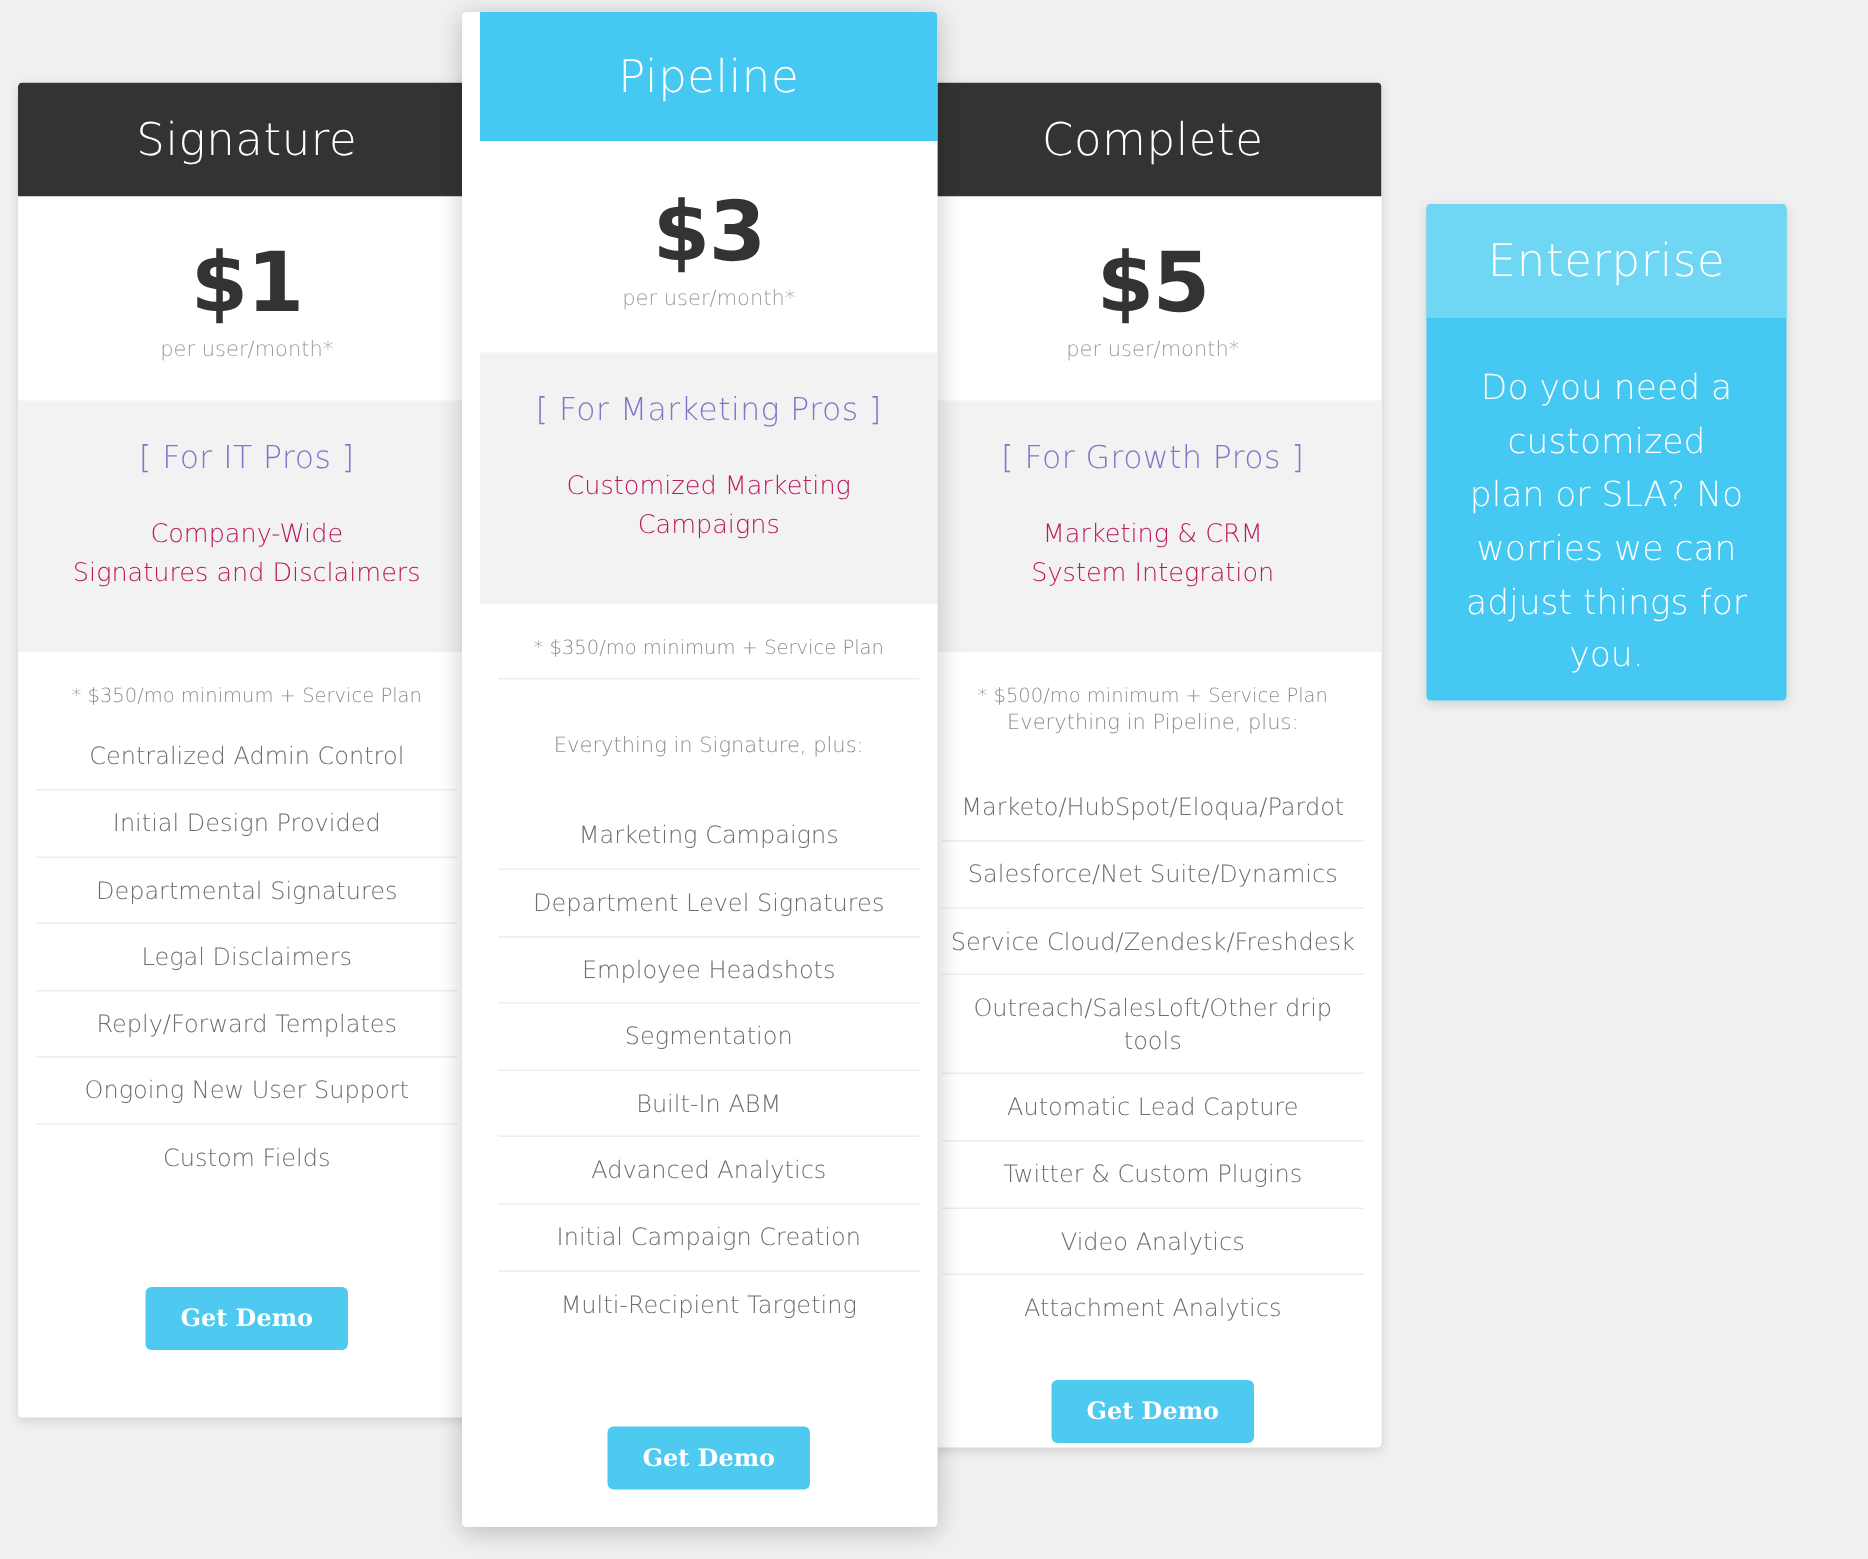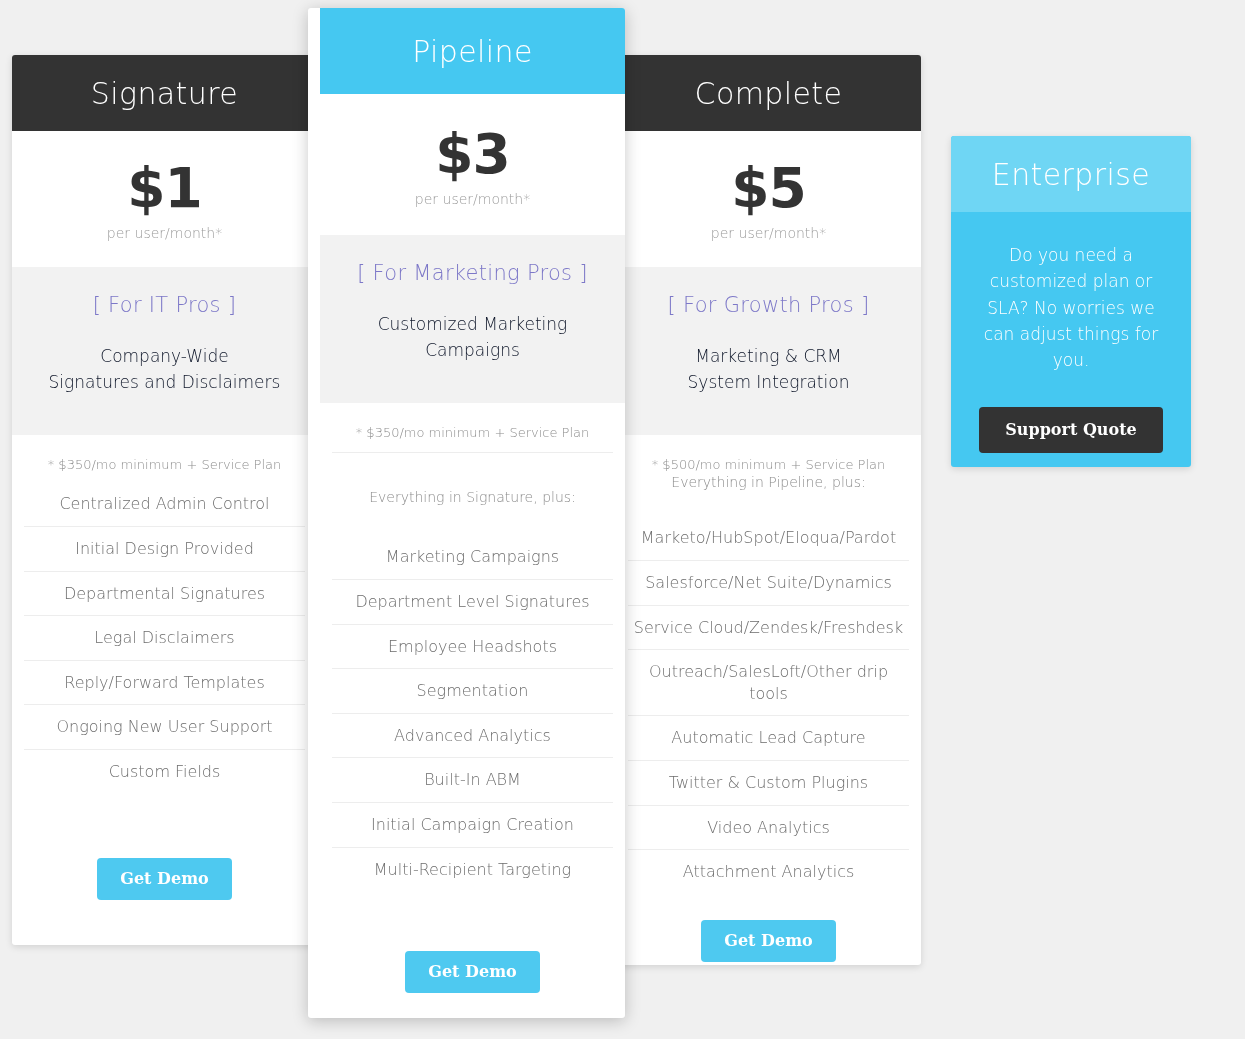--- a/index.html
+++ b/index.html
@@ -91,21 +91,21 @@
 
   .plan-audience {
     font-size: 21px;
     color: #7d78c8;
     font-weight: 300;
     letter-spacing: 0.3px;
   }
 
   .plan-summary {
     font-size: 17px;
-    color: #0f172a;
+    color: #be185d;
     font-weight: 300;
     line-height: 1.55;
     margin-top: 26px;
   }
 
   
   .plan-features {
     background: #ffffff;
     padding: 22px 12px 0 12px;
     text-align: center;
@@ -184,21 +184,21 @@
     background: #6fd6f4;
   }
 
   .enterprise-body {
     text-align: center;
     padding: 30px 26px 34px 26px;
   }
 
   .enterprise-desc {
     color: #ffffff;
-    font-size: 17px;
+    font-size: 23px;
     font-weight: 300;
     line-height: 1.55;
   }
 
   .enterprise-cta-wrap { margin-top: 33px; }
 </style>
 </head>
 <body>
 
 <div class="pricing-stage">
@@ -290,22 +290,22 @@
     </div>
 
     <div class="plan-features">
       <div class="plan-footnote ruled">* $350/mo minimum + Service Plan</div>
       <div class="plan-inherits spaced">Everything in Signature, plus:</div>
       <ul class="feature-list">
           <li class="feature-item">Marketing Campaigns</li>
           <li class="feature-item">Department Level Signatures</li>
           <li class="feature-item">Employee Headshots</li>
           <li class="feature-item">Segmentation</li>
+          <li class="feature-item">Built-In ABM</li>
           <li class="feature-item">Advanced Analytics</li>
-          <li class="feature-item">Built-In ABM</li>
           <li class="feature-item">Initial Campaign Creation</li>
           <li class="feature-item">Multi-Recipient Targeting</li>
         </ul>
     </div>
 
     <div class="plan-cta-wrap" style="padding-top:60px;">
       <button class="cta-button">Get Demo</button>
     </div>
   </div>
 

